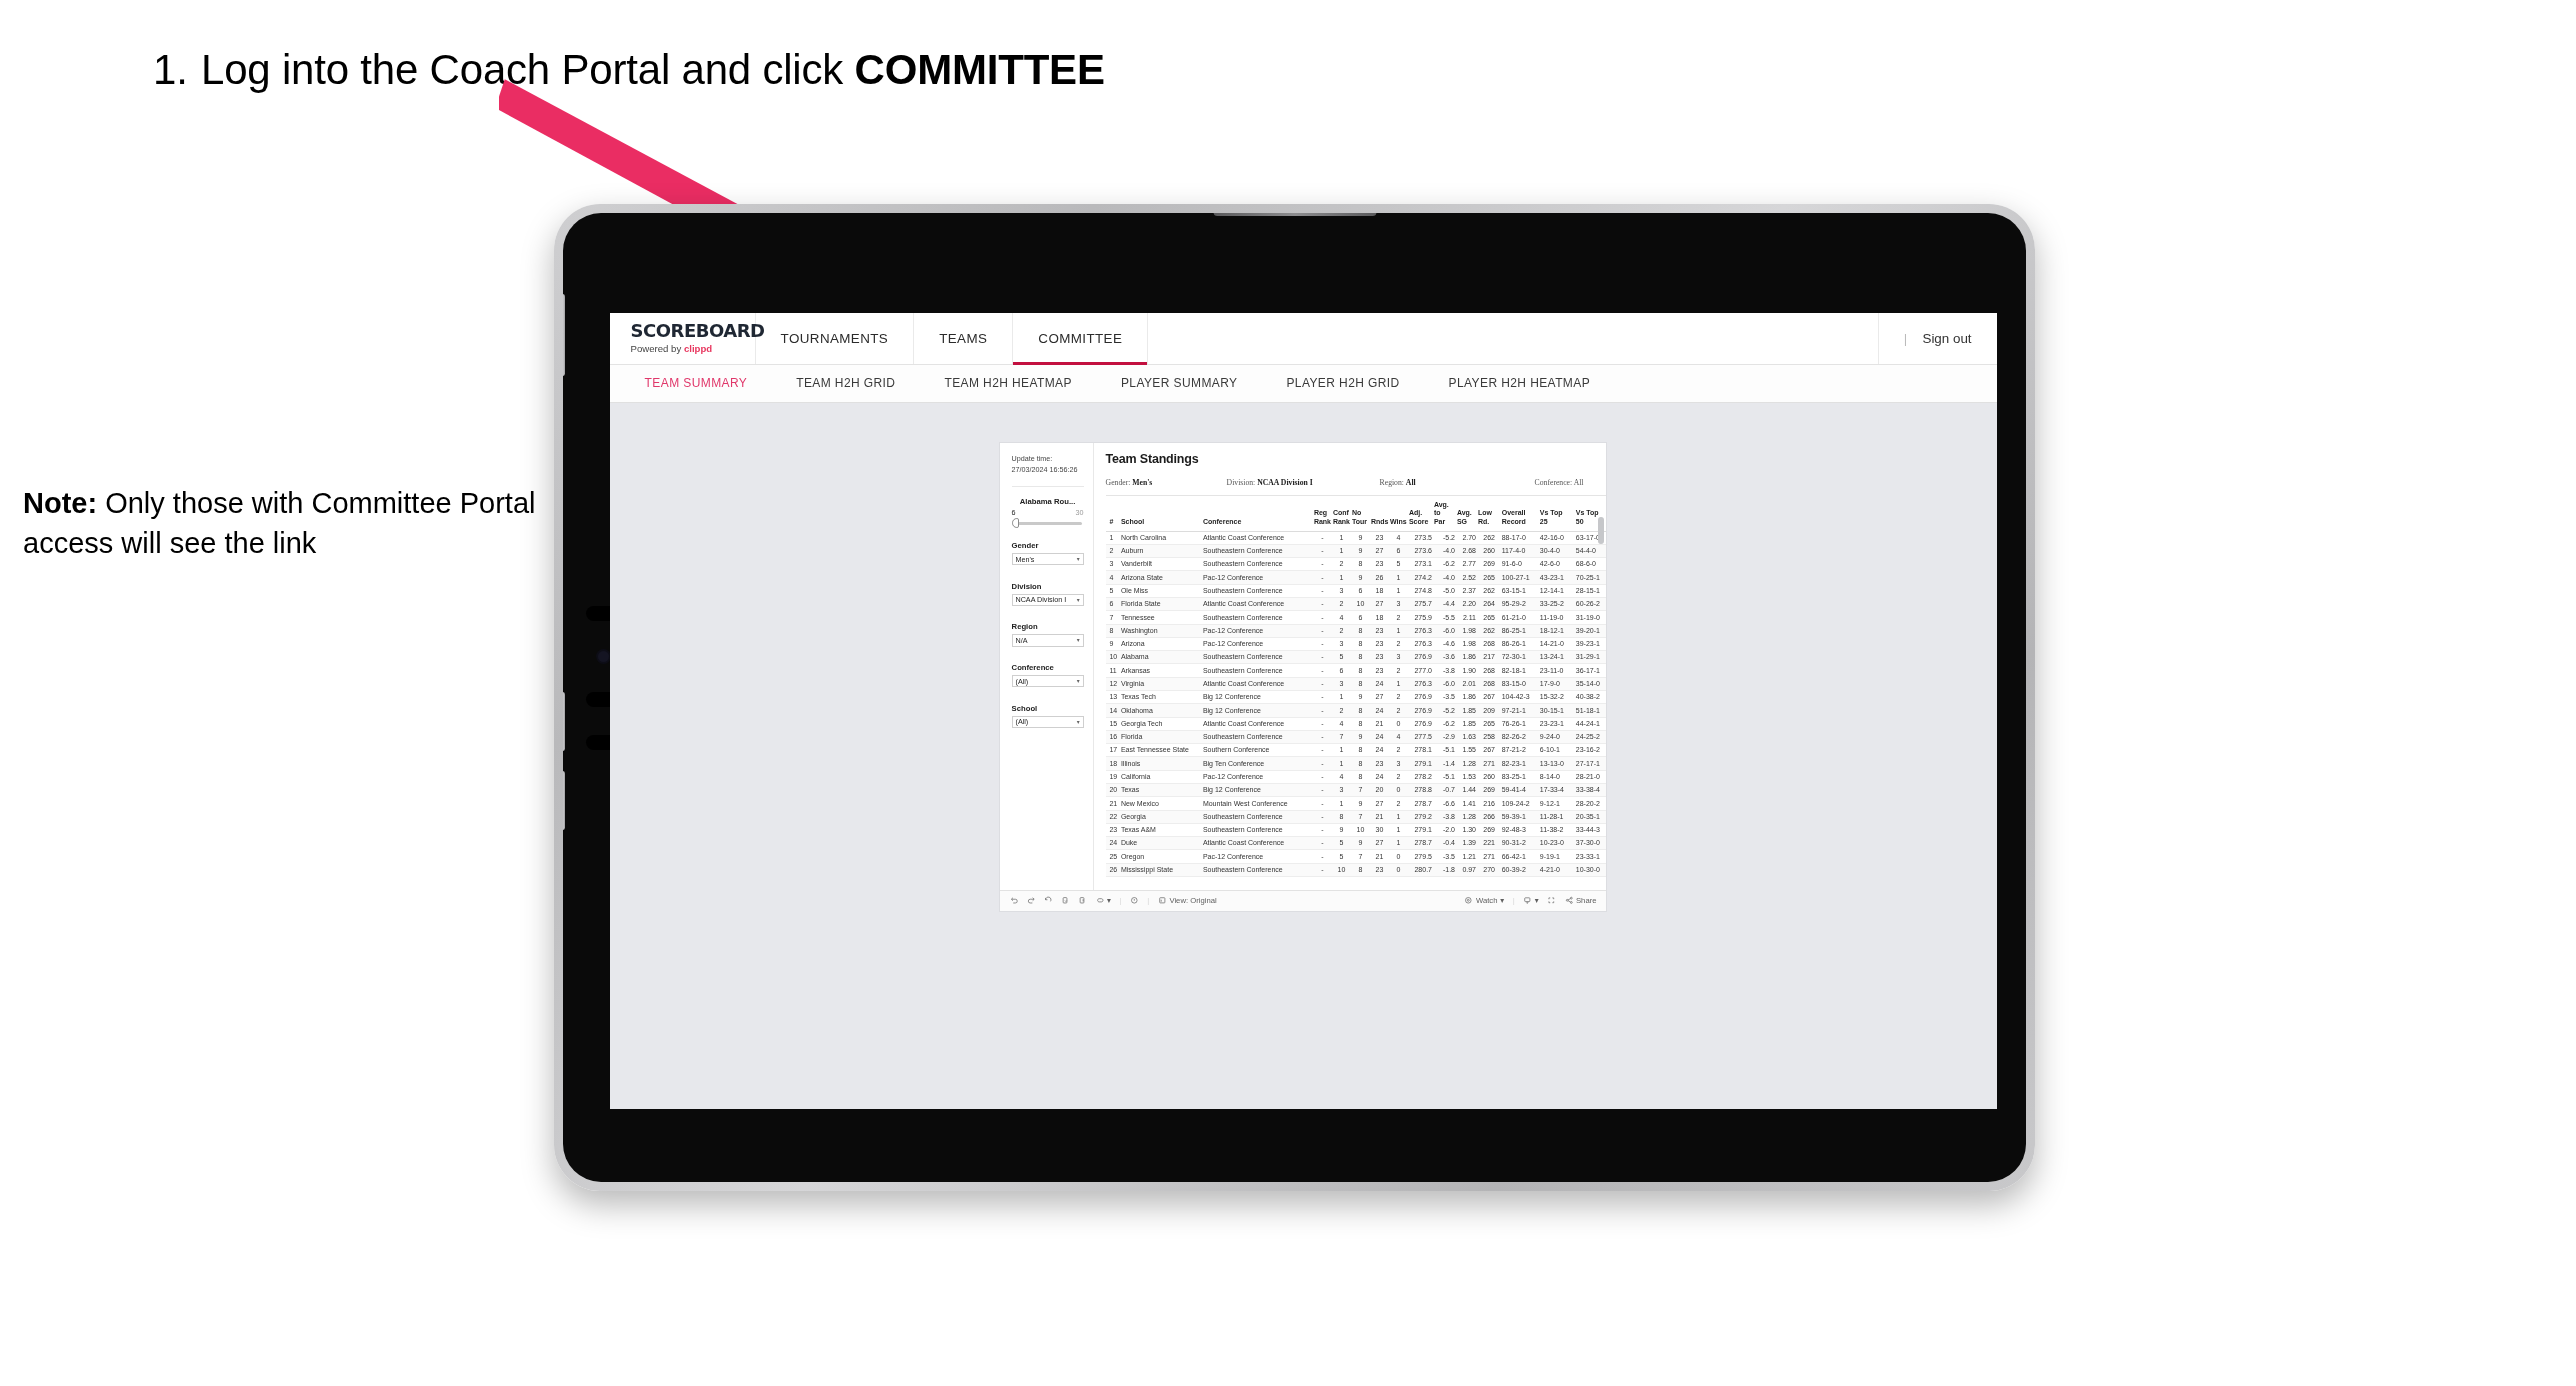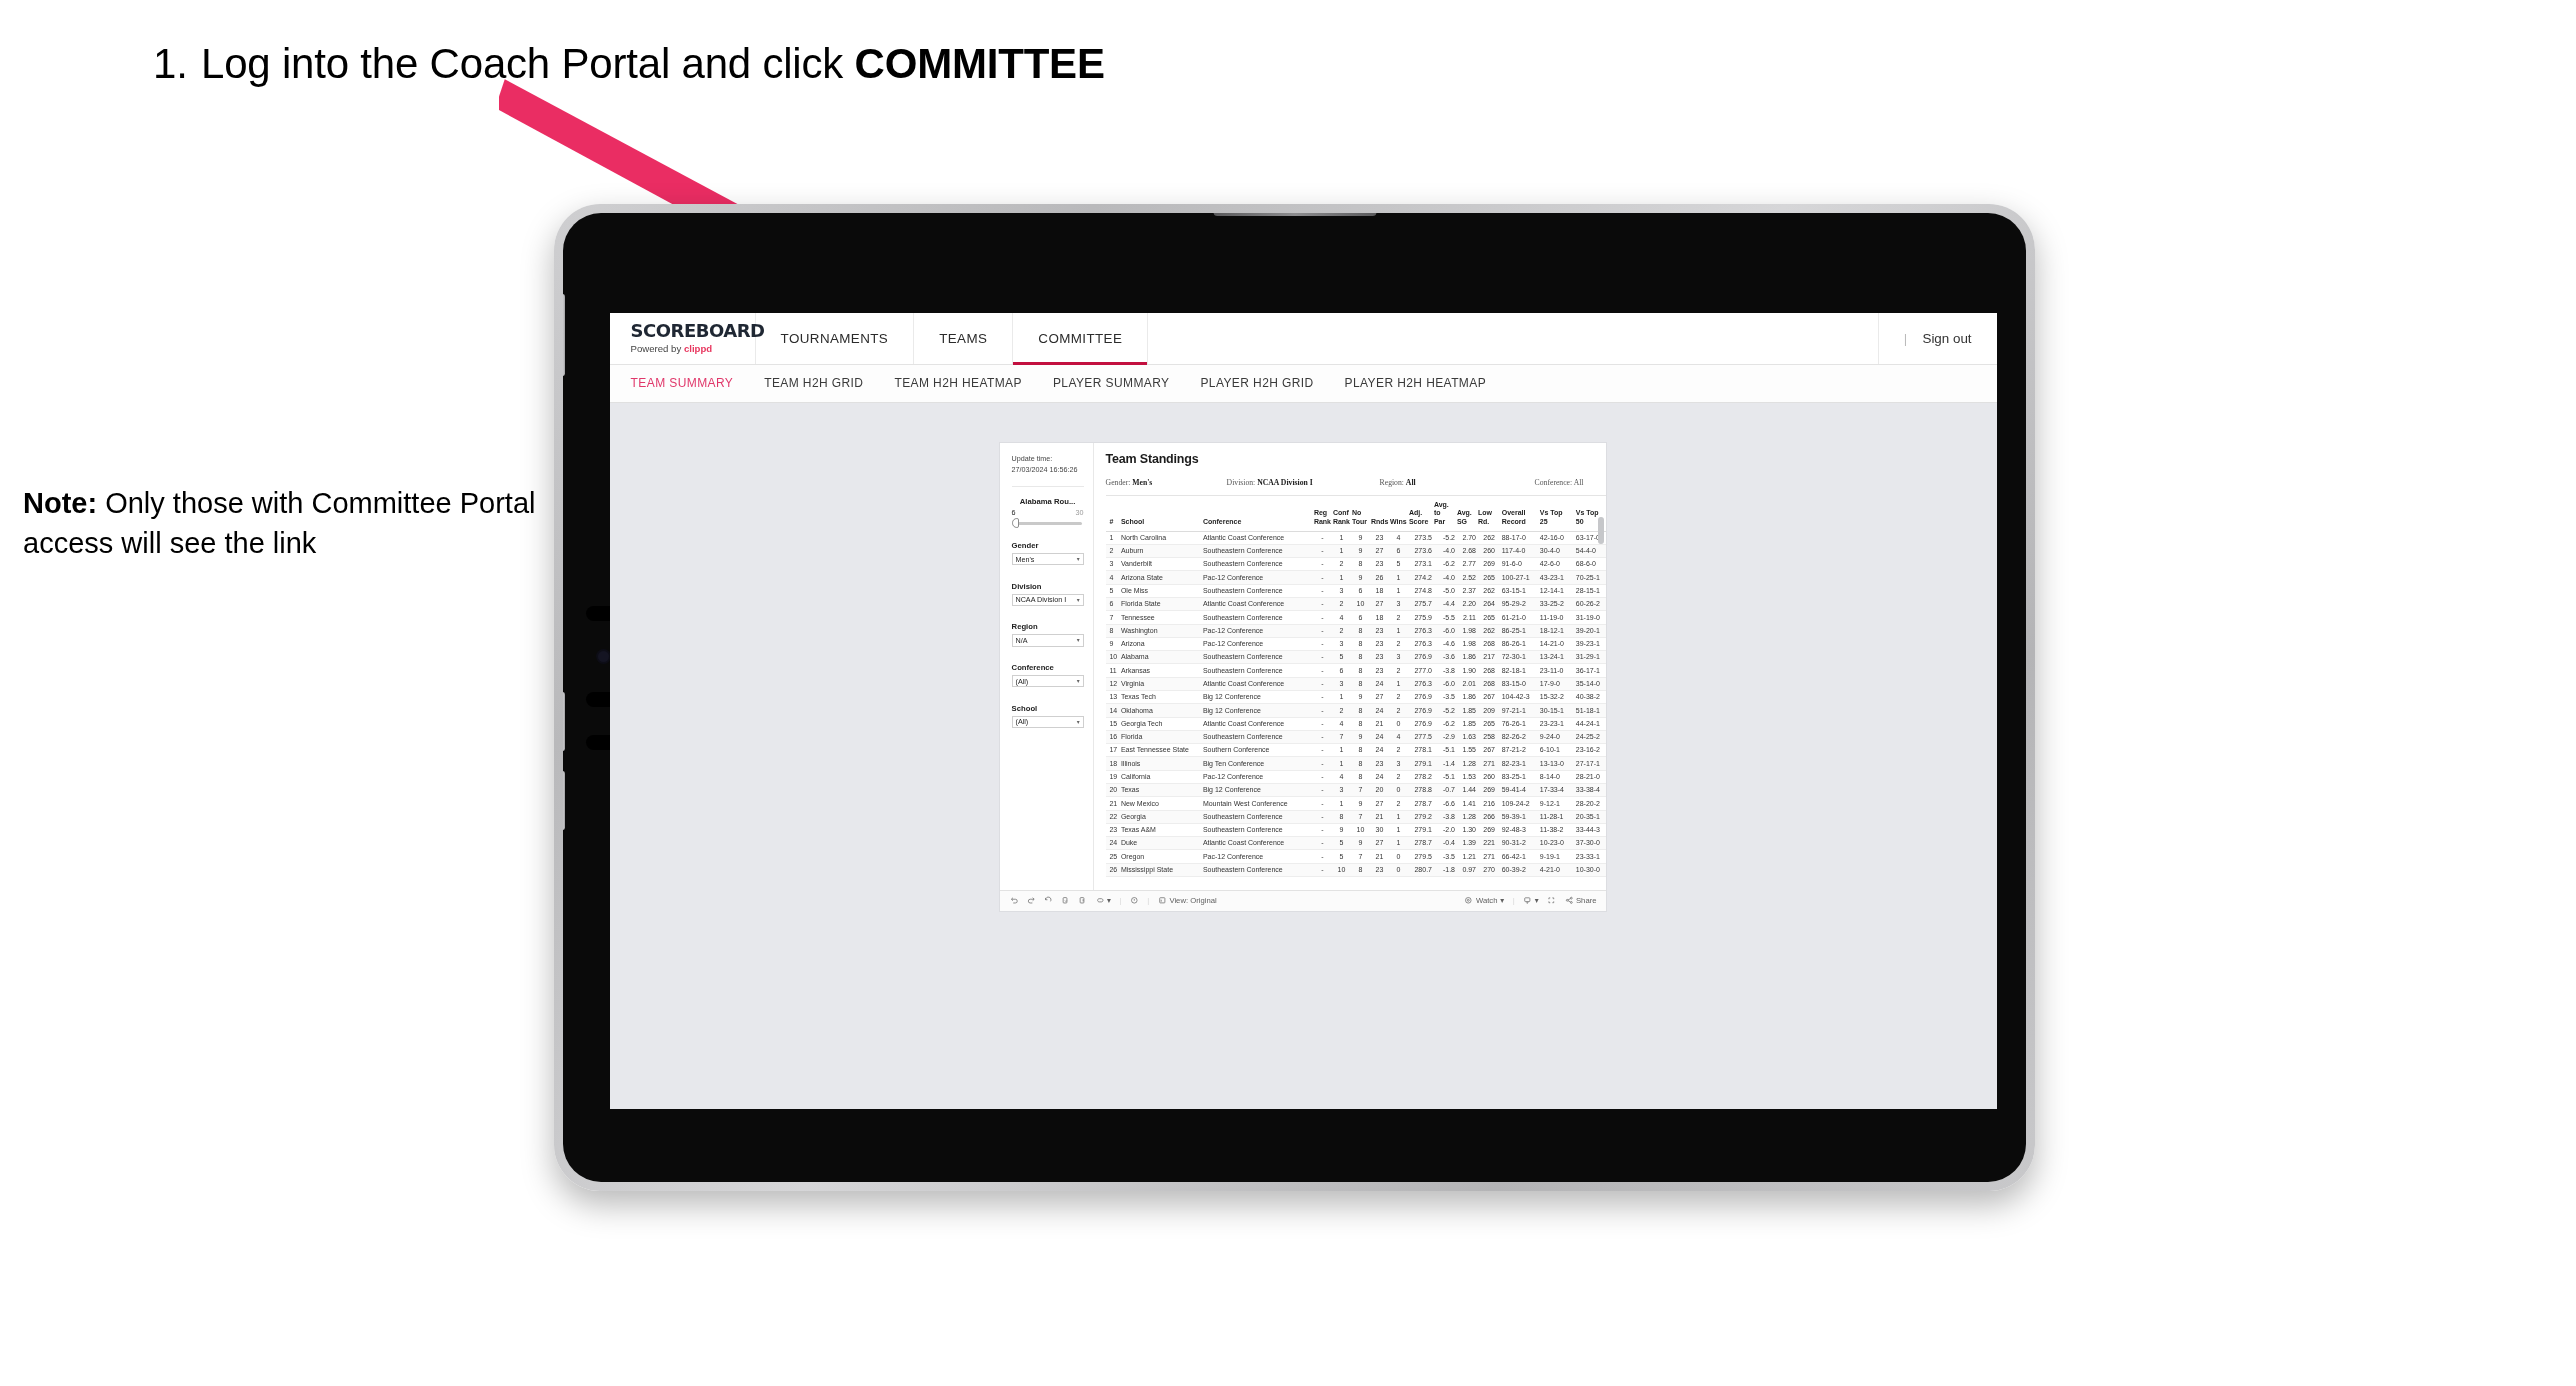--- a/index.html
+++ b/index.html
@@ -8,21 +8,21 @@
     width:2576px; height:1386px;
     background:#ffffff;
     font-family:"Liberation Sans", sans-serif;
     position:relative;
     overflow:hidden;
   }
 
   
   #slide-heading {
     position:absolute;
-    left:153px; top:40px;
+    left:153px; top:46px;
     font-size:42px;
     color:#000;
     white-space:nowrap;
     letter-spacing:-0.2px;
   }
   #slide-heading .num { margin-right:13.4px; }
   #slide-heading .strong { font-weight:bold; }
 
   #slide-note {
     position:absolute;
@@ -151,22 +151,22 @@
     font-size:13.4px; color:#333;
   }
   #topnav-right .divider { color:#bbb; }
 
   
   #subnav {
     height:38px;
     background:#fdfdfd;
     border-bottom:1px solid #e0e0e0;
     display:flex; align-items:center;
-    padding-left:21px;
-    gap:31px;
+    padding-left:35px;
+    gap:49px;
     flex:0 0 auto;
   }
   .subnav-item {
     font-size:12px;
     letter-spacing:0.4px;
     color:#3a3a3a;
     cursor:pointer;
     white-space:nowrap;
   }
   .subnav-item.active { color:#e0376a; }

